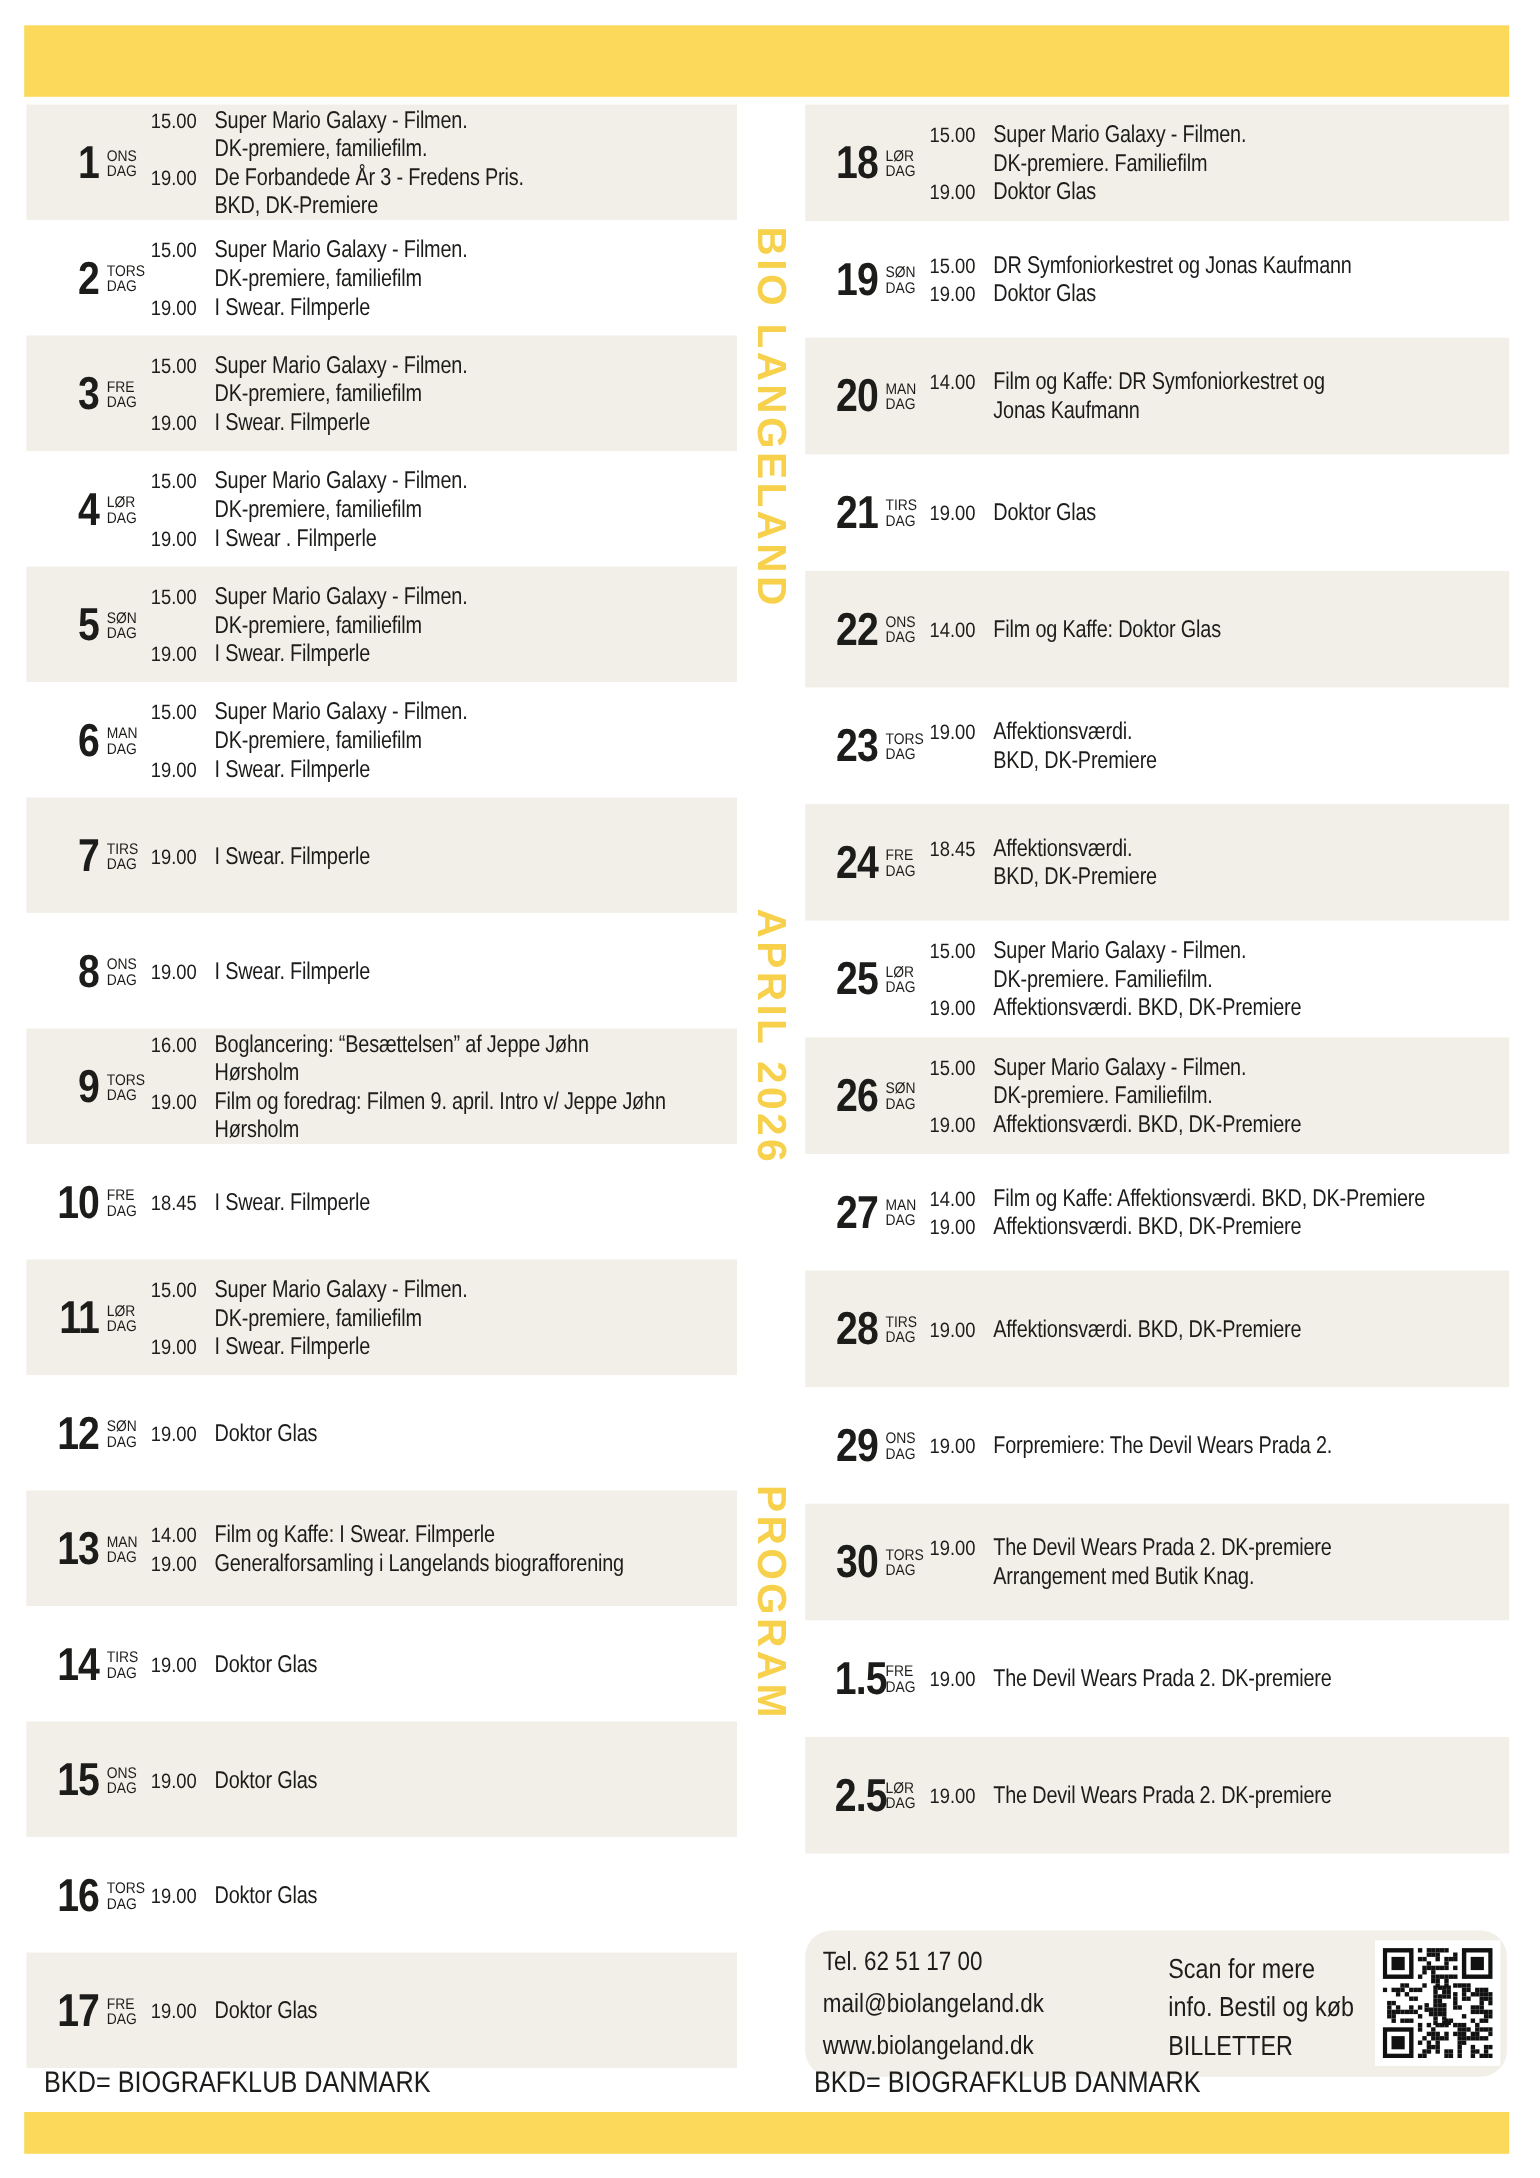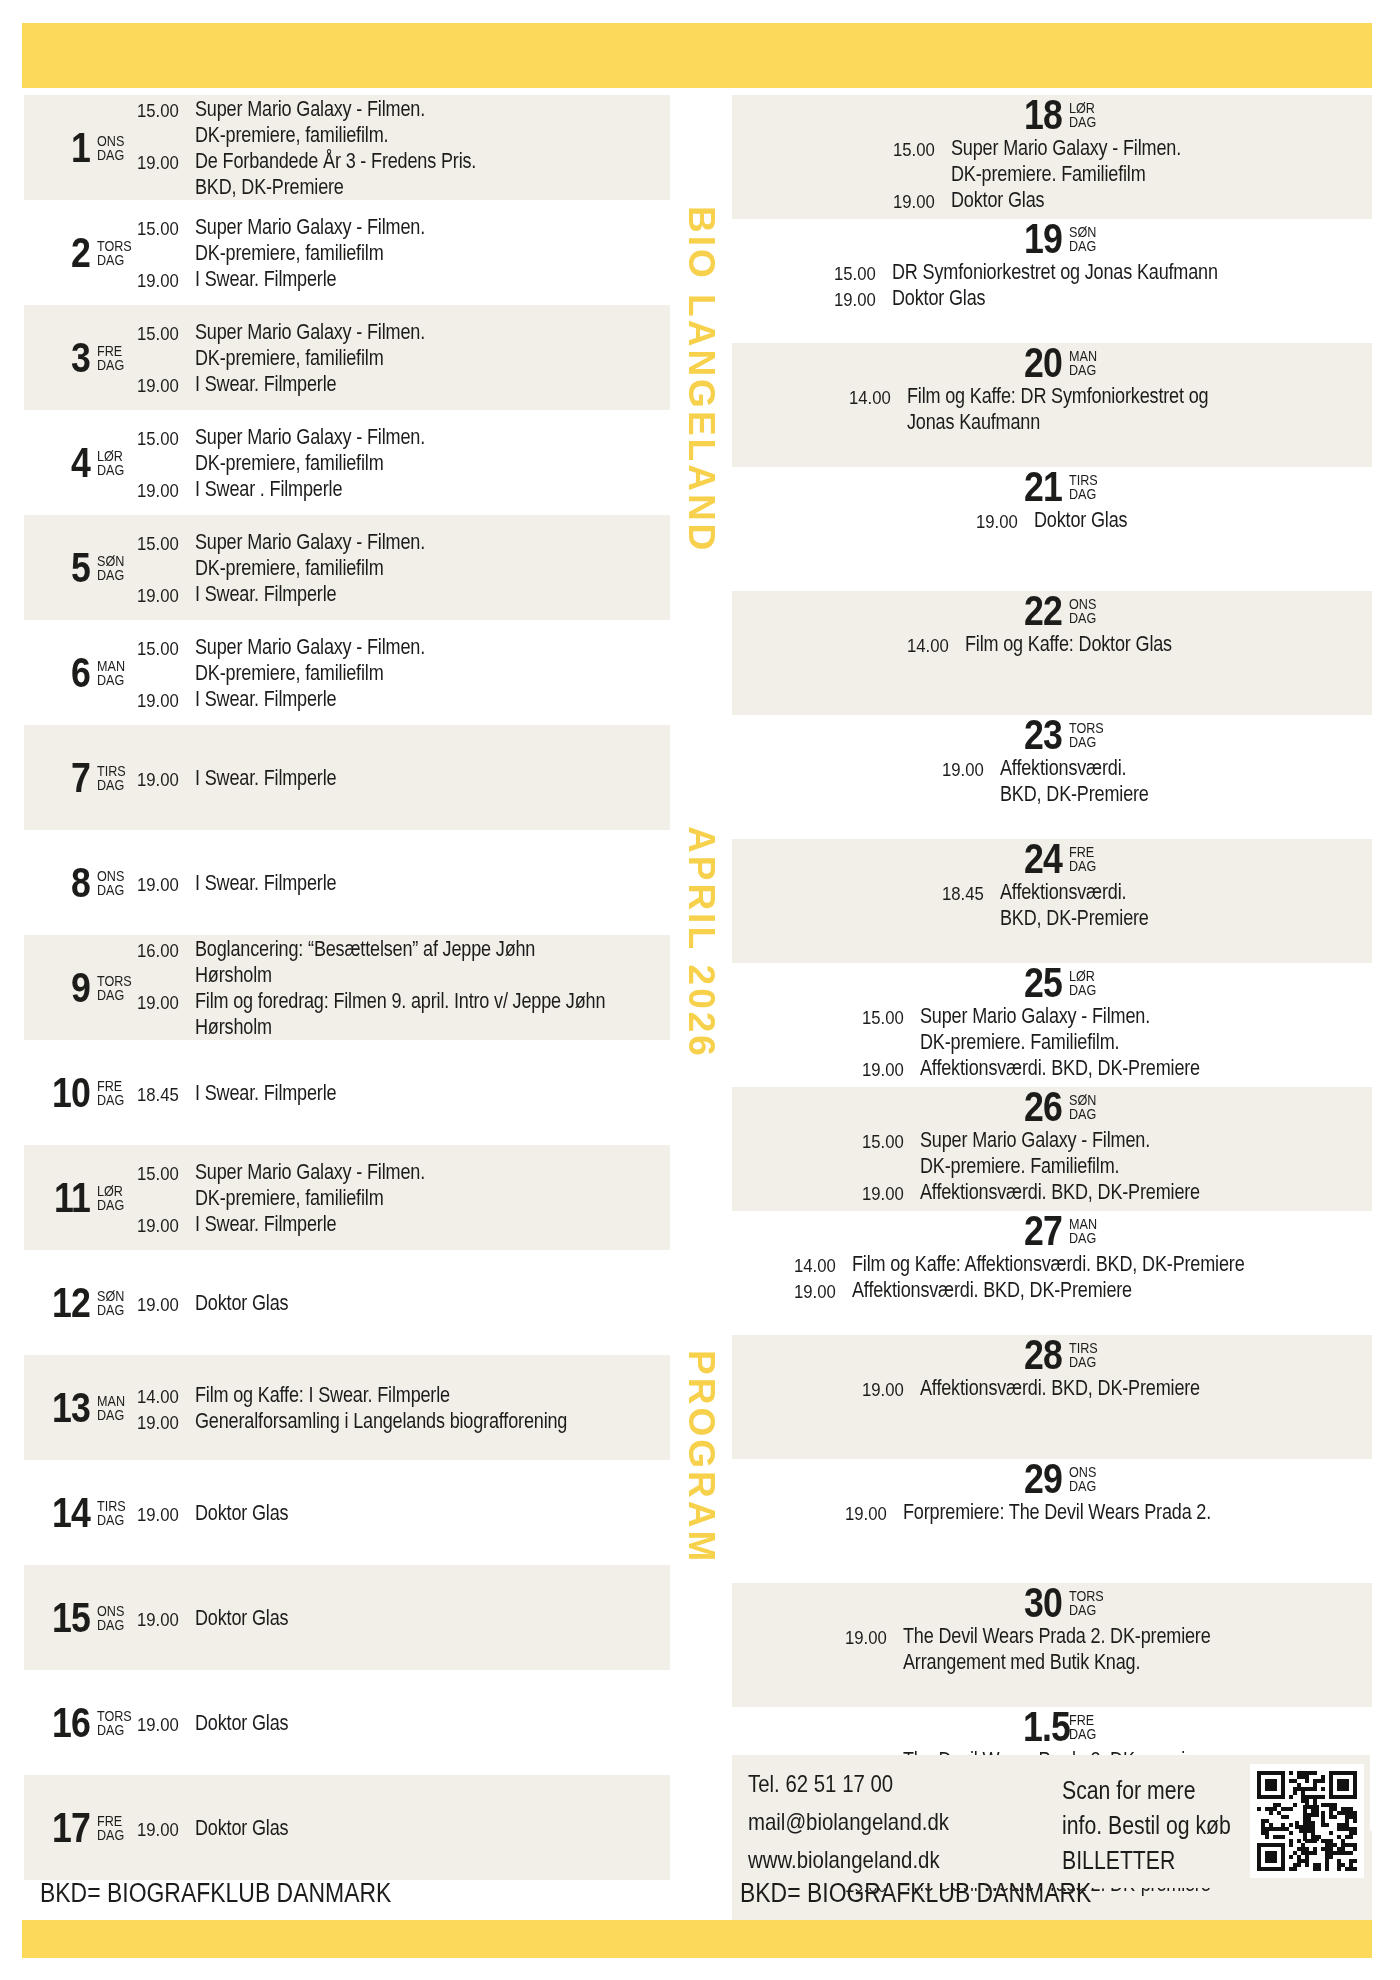--- a/index.html
+++ b/index.html
@@ -11,39 +11,39 @@
   html,body{margin:0;padding:0;}
   body{font-family:"Liberation Sans",sans-serif;color:var(--ink);background:#fff;}
   .page{position:relative;width:1400px;height:1980px;background:#fff;overflow:hidden;}
   .bar{position:absolute;left:22px;width:1350px;background:var(--yellow);}
   .bar.top{top:23px;height:65px;}
   .bar.bottom{top:1920px;height:38px;}
   .col{position:absolute;top:95px;}
   .col.left{left:24px;width:646px;}
   .col.right{left:732px;width:640px;}
   .col.left .row{height:105px;}
-  .col.right .row{height:124px;flex-direction:column;}
+  .col.right .row{height:106px;}
   .row{display:flex;align-items:center;padding-left:20px;box-sizing:border-box;}
   .row.shaded{background:var(--row-bg);}
   .daycell{display:flex;align-items:center;flex:none;}
   .daynum{width:46px;font-size:42px;font-weight:bold;text-align:right;letter-spacing:-1px;
           line-height:40px;transform:scaleX(0.85);transform-origin:100% 50%;}
   .daylabel{width:40px;margin-left:7px;font-size:14px;line-height:14px;
             transform:scaleX(0.9);transform-origin:0 50%;}
   .daylabel span{display:block;}
   .showings{flex:1;min-width:0;display:flex;flex-direction:column;}
   .showing{display:flex;align-items:flex-start;}
   .showing .time{width:58px;flex:none;font-size:19px;padding-top:4px;
                  transform:scaleX(0.88);transform-origin:0 0;}
   .stext{font-size:22px;line-height:26px;letter-spacing:-0.2px;white-space:pre;
          transform:scaleX(0.82);transform-origin:0 0;}
   .vtext{position:absolute;left:682px;width:40px;writing-mode:vertical-rl;
          font-weight:bold;font-size:37px;letter-spacing:3px;color:var(--banner-yellow);}
   .v1{top:206px;} .v2{top:826px;} .v3{top:1350px;}
-  .footer-box{position:absolute;left:732px;top:1755px;width:638px;height:133px;background:var(--row-bg);}
+  .footer-box{position:absolute;left:732px;top:1755px;width:638px;height:133px;background:var(--row-bg);border-radius:24px;}
   .contact{position:absolute;left:16px;top:10px;font-size:24px;line-height:38px;
            transform:scaleX(0.85);transform-origin:0 0;}
   .scan{position:absolute;left:330px;top:18px;font-size:25px;line-height:35px;white-space:pre;
         transform:scaleX(0.85);transform-origin:0 0;}
   .qr{position:absolute;right:6px;top:9px;width:114px;height:114px;background:#fff;
       display:flex;align-items:center;justify-content:center;}
   .bkd{position:absolute;font-size:27px;transform:scaleX(0.85);transform-origin:0 0;}
   .bkd-left{left:40px;top:1878px;}
   .bkd-right{left:740px;top:1878px;}
 </style>

